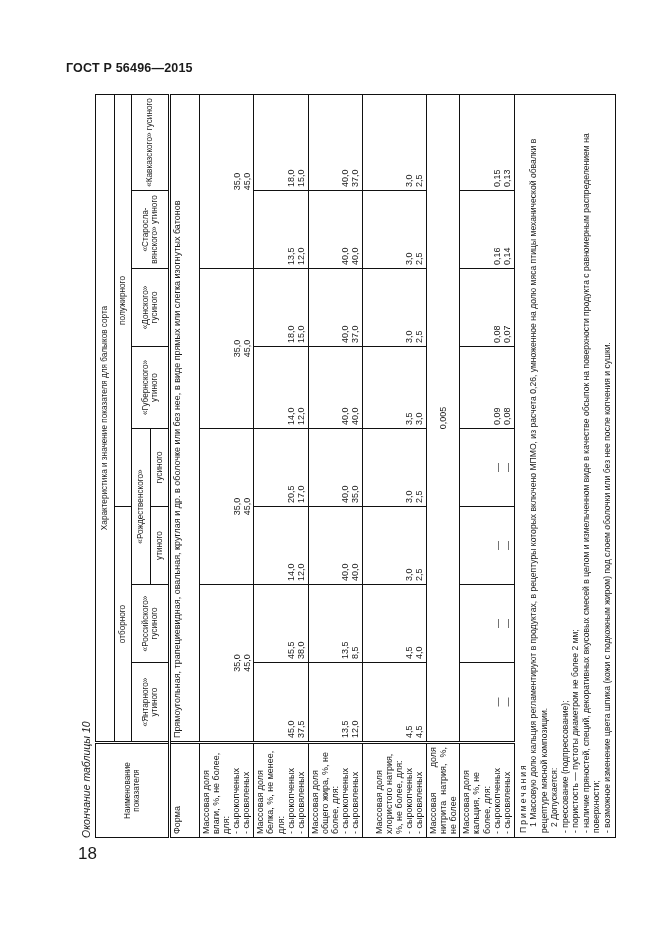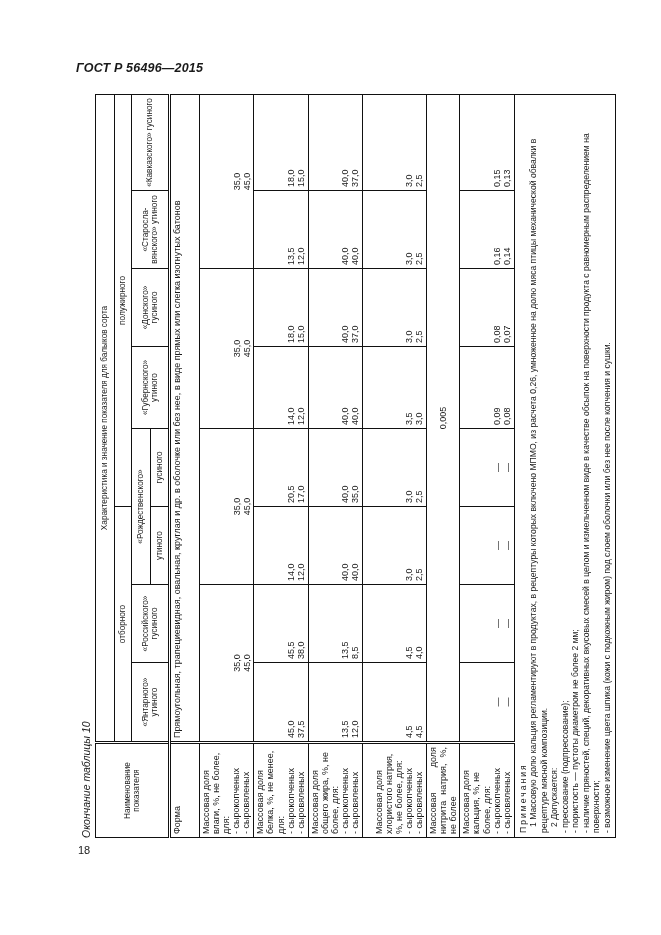--- a/index.html
+++ b/index.html
@@ -1,19 +1,19 @@
 <!DOCTYPE html>
 <html><head>
 <meta charset="utf-8">
 <style>
   html, body { margin: 0; padding: 0; background: #ffffff; }
   body { width: 661px; height: 935px; position: relative; overflow: hidden;
          font-family: "Liberation Sans", sans-serif; color: #1a1a1a; }
-  .doc-title { position: absolute; left: 76px; top: 61px; font-size: 12.5px; font-weight: bold; letter-spacing: 0.2px; font-style: italic; }
-  .page-num { position: absolute; left: 78px; top: 844px; font-size: 11px; }
+  .doc-title { position: absolute; left: 66px; top: 61px; font-size: 12.5px; font-weight: bold; letter-spacing: 0.2px; }
+  .page-num { position: absolute; left: 78px; top: 844px; font-size: 17px; }
   .caption { position: absolute; left: 80px; top: 838px; transform-origin: 0 0; transform: rotate(-90deg);
              font-size: 10.5px; font-style: italic; white-space: nowrap; }
   
   .rot { position: absolute; left: 95px; top: 838px; width: 743px; height: 517px;
          transform-origin: 0 0; transform: rotate(-90deg); }
   table { border-collapse: collapse; width: 743px; table-layout: fixed; font-size: 9px; line-height: 1.12; }
   td, th { border: 1px solid #111; padding: 1px 3px; vertical-align: top; font-weight: normal; }
   th { text-align: center; vertical-align: middle; font-size: 8.2px; }
   .dbl-left { border-left: 3px double #111; }
   .dbl-bot { border-bottom: 3px double #111; }

